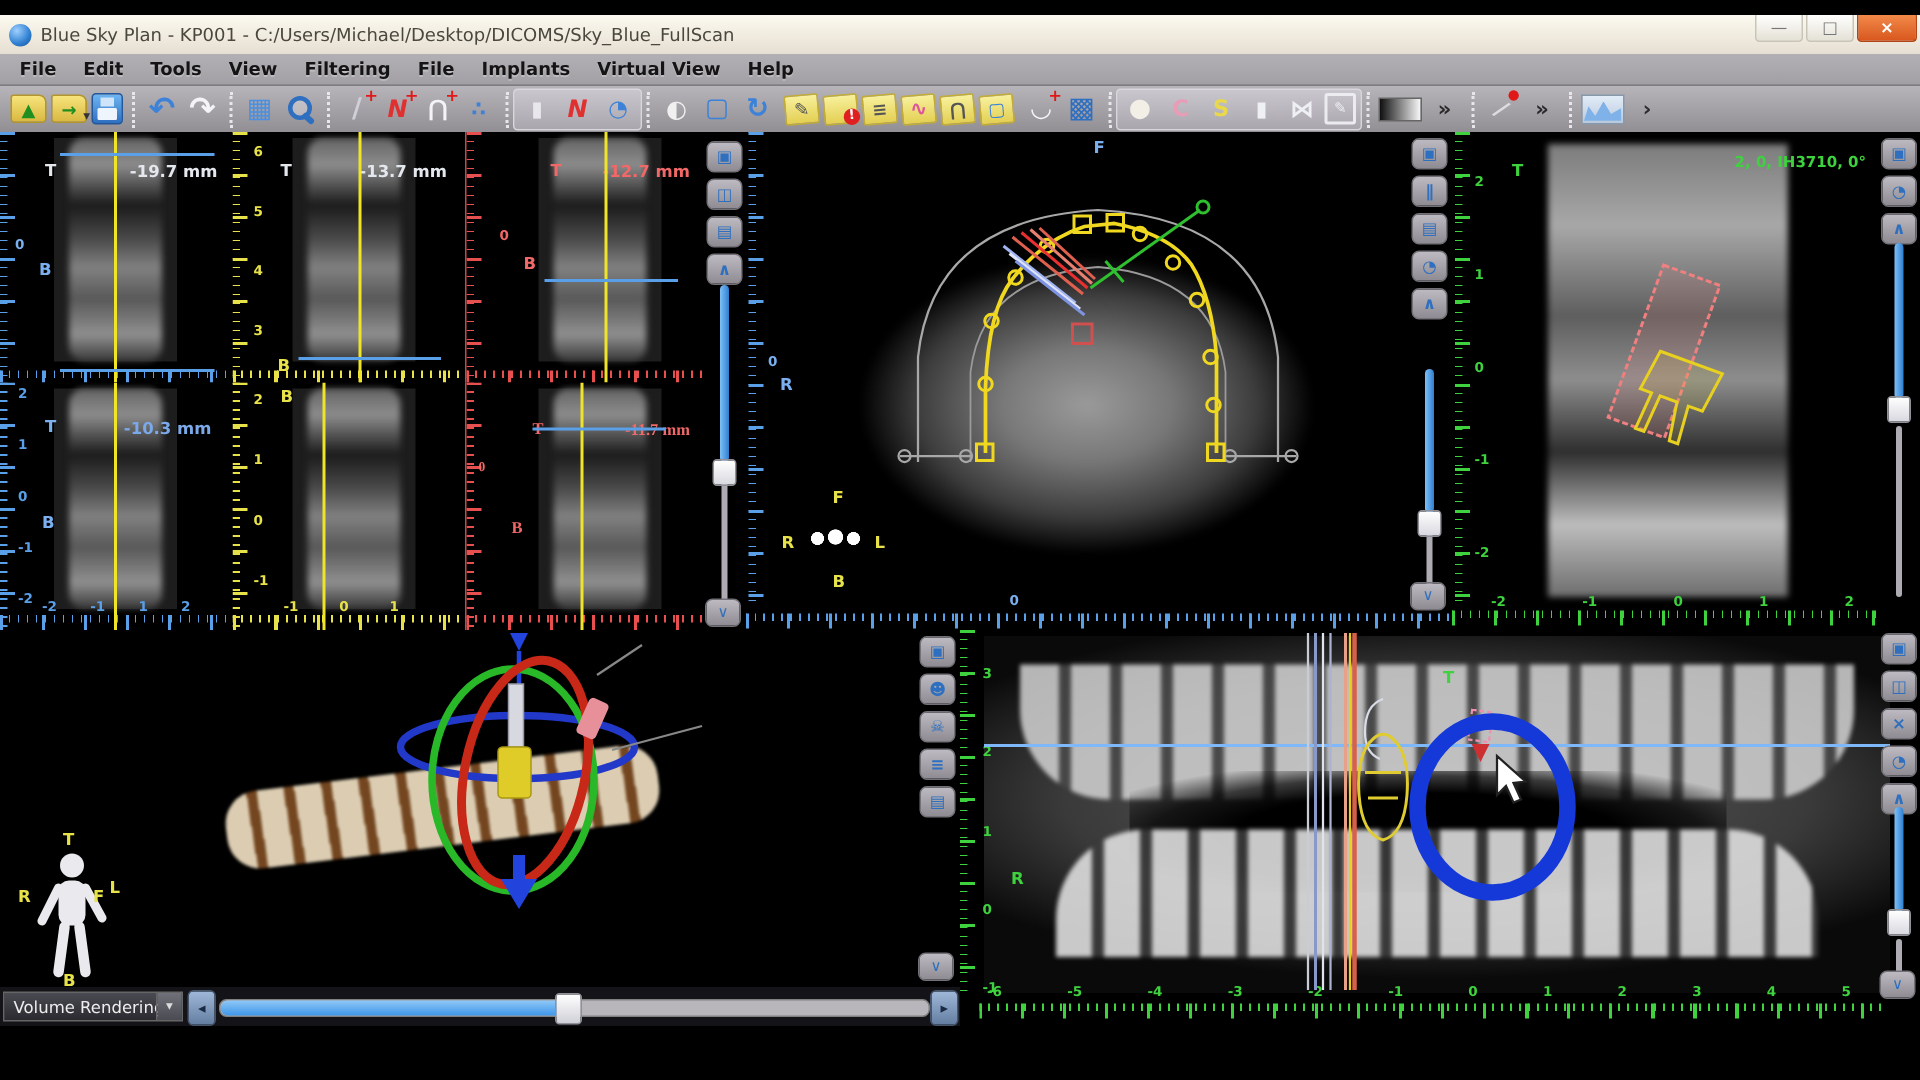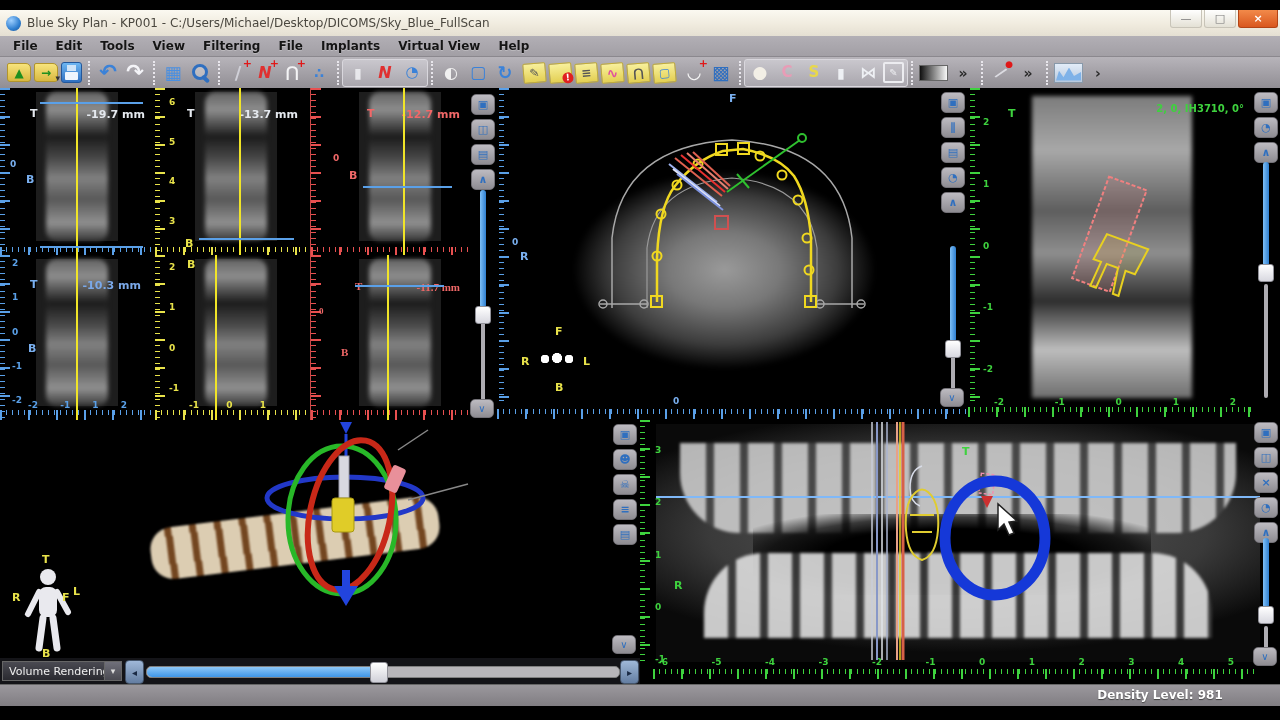--- a/index.html
+++ b/index.html
@@ -764,18 +764,15 @@
         <span class="pbtn" title="pano-up-icon">∧</span>
       </div>
     <div class="vslider" style="right:6px;top:118px;height:118px;">
       <div class="vs-fill" style="height:70px;"></div>
       <div class="vs-track" style="height:30px;"></div>
       <div class="vs-handle" style="top:68px;"></div>
     </div>
     <span class="chev" style="right:3px;bottom:18px;"></span>
   </div>
 
-  <div id="statusbar">
-    <span id="density">Density Level: 981</span>
-  </div>
 
   <div class="blackbar" style="top:706px;height:14px;"></div>
 </div>
 
 </body></html>

